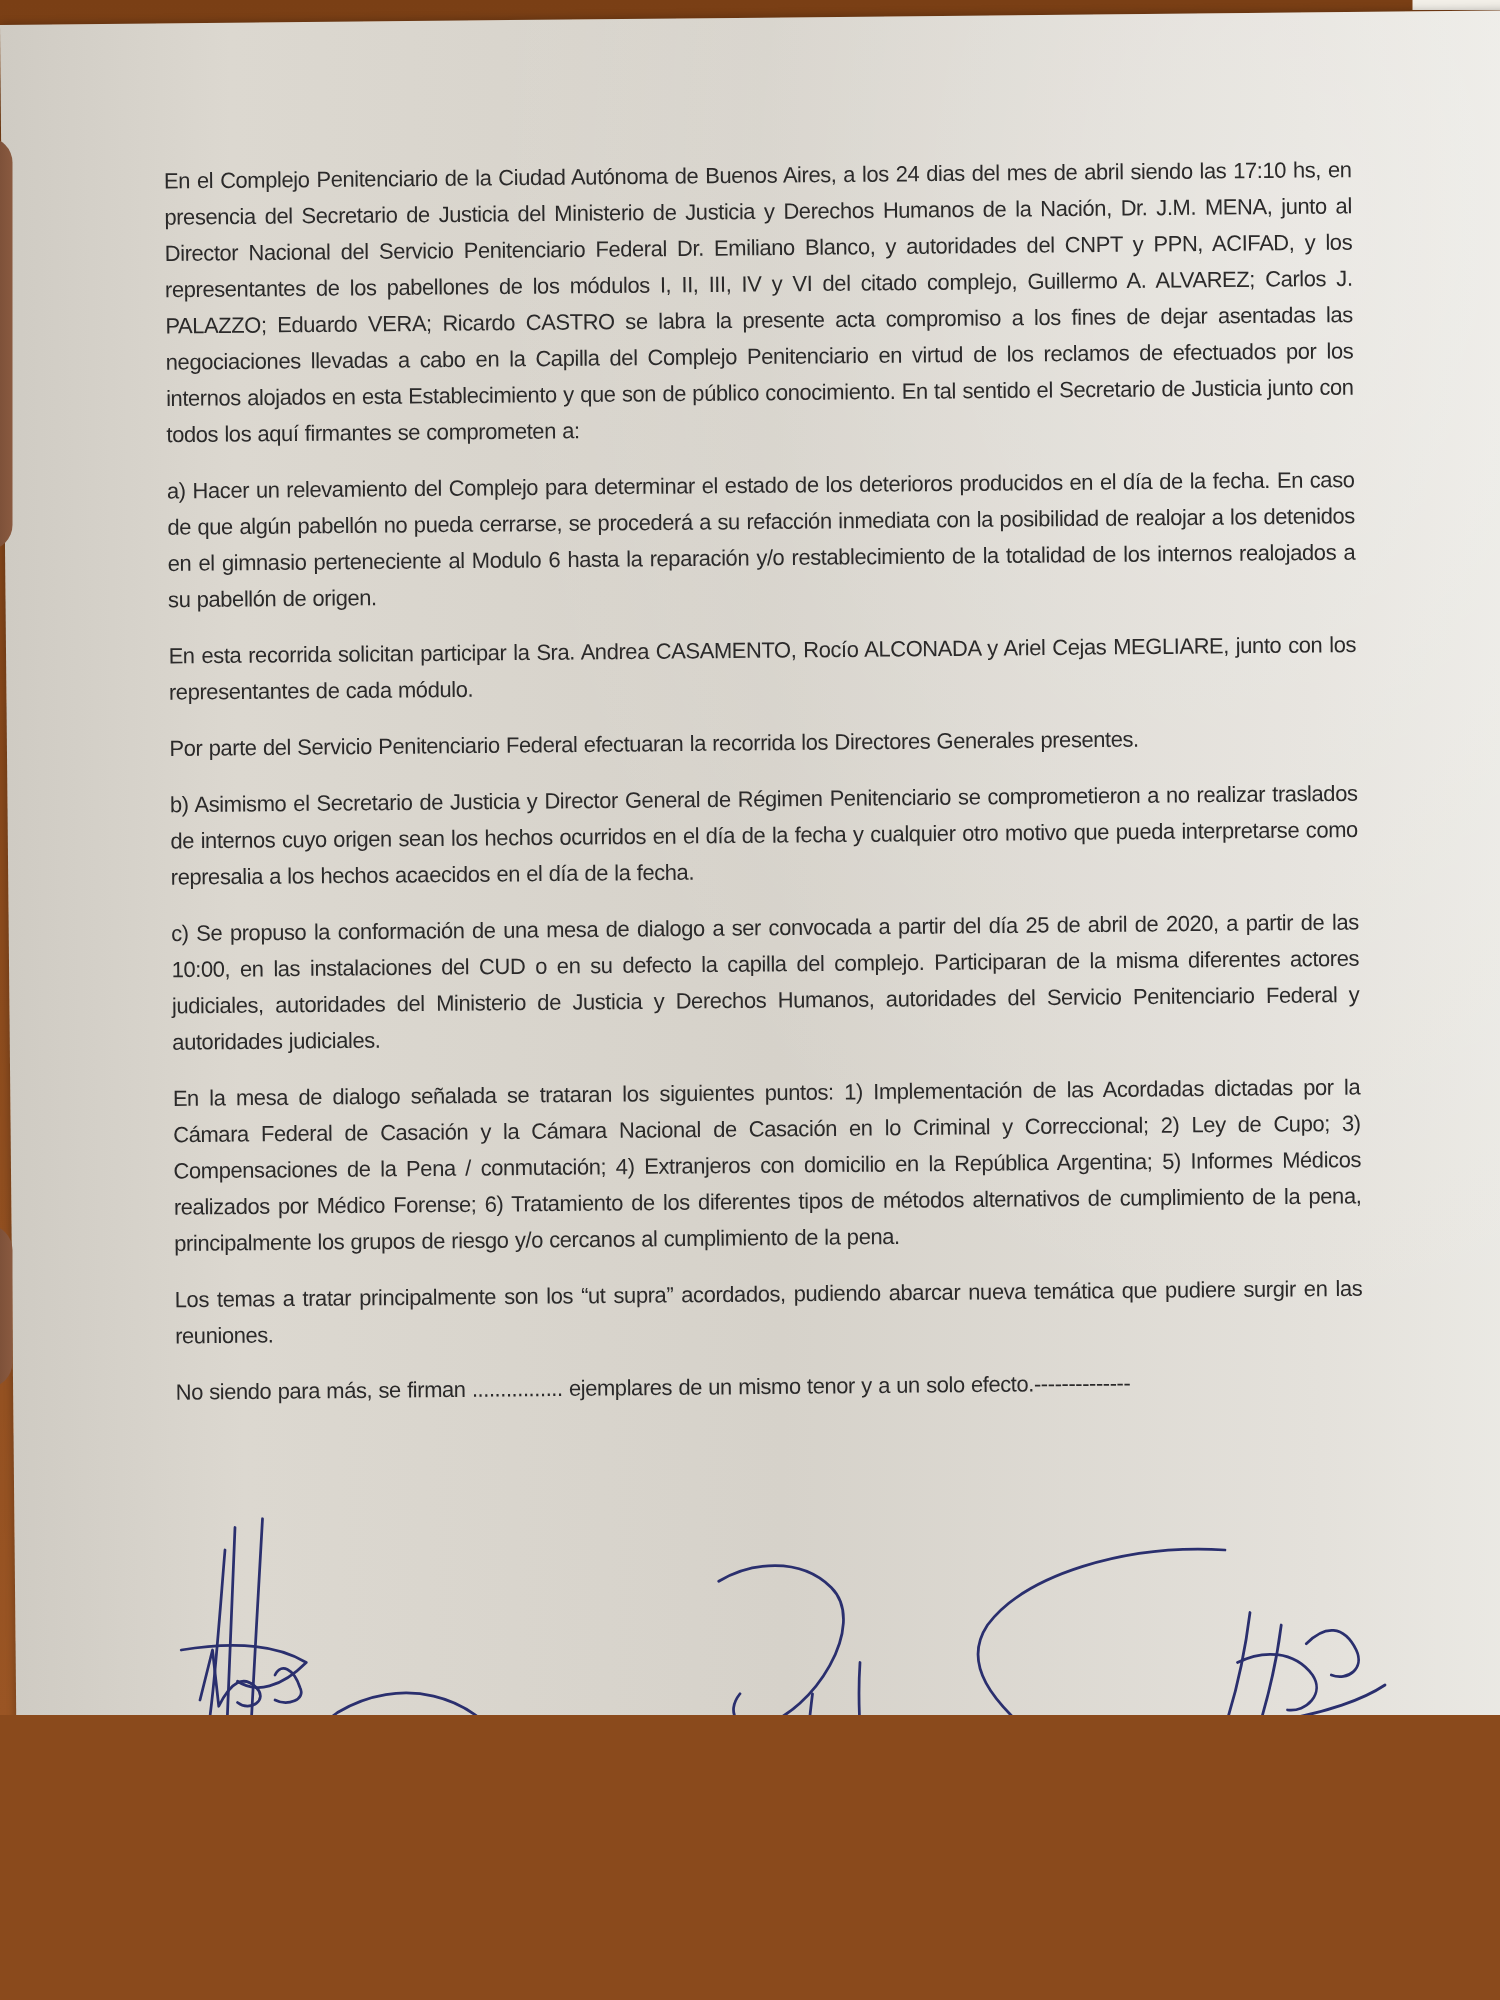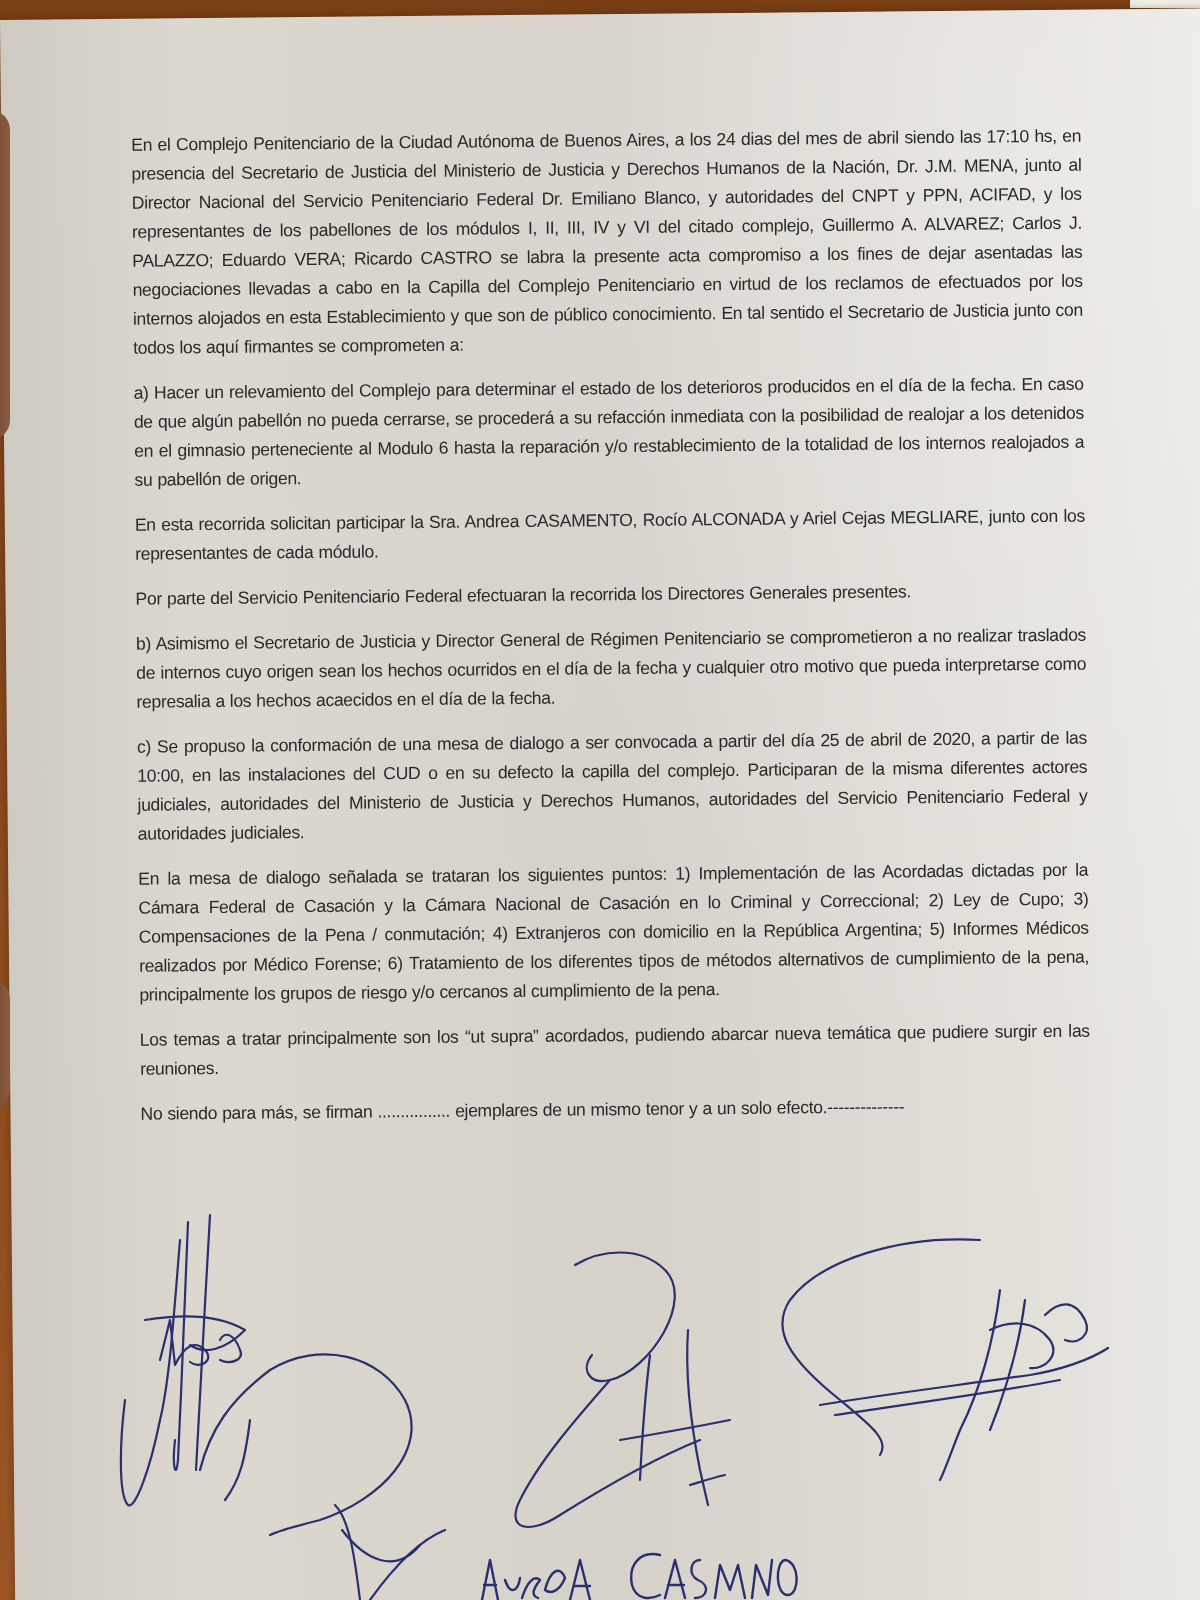--- a/index.html
+++ b/index.html
@@ -6,21 +6,21 @@
     margin: 0;
     padding: 0;
     width: 1200px;
     height: 1600px;
     overflow: hidden;
     background: #8a4a1c;
   }
   .scene {
     position: relative;
     width: 1200px;
-    height: 1600px;
+    height: 1372px;
     overflow: hidden;
     background: linear-gradient(180deg, #7a3f15 0%, #9a5524 100%);
   }
   .desk-corner {
     position: absolute;
     right: 0;
     top: 0;
     width: 70px;
     height: 8px;
     background: #f2efe8;

